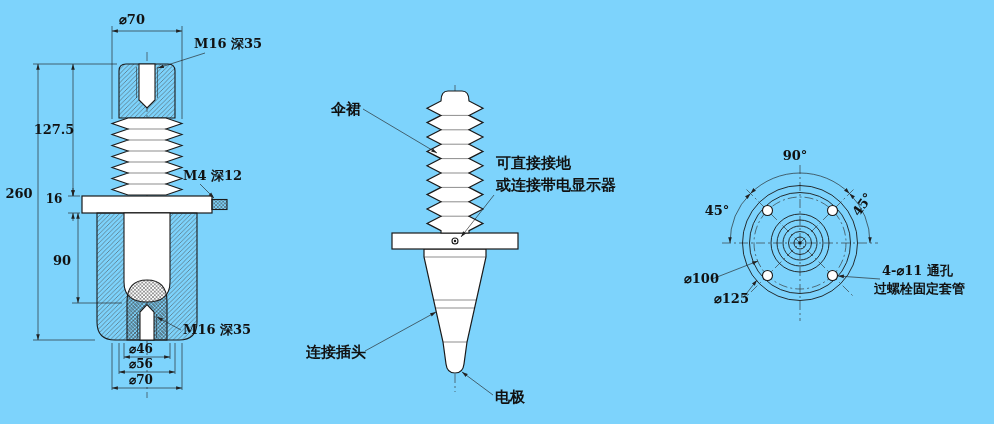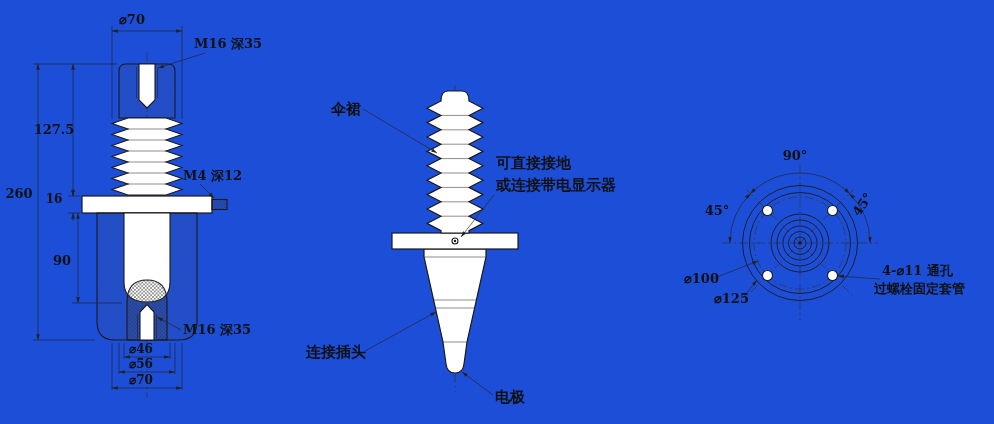--- a/index.html
+++ b/index.html
@@ -1,16 +1,16 @@
 <!DOCTYPE html>
 <html><head>
 <meta charset="utf-8">
 <style>
   html,body{margin:0;padding:0;background:#ffffff;}
-  .page{width:994px;height:424px;background:#1d4ed8;position:relative;overflow:hidden;
+  .page{width:994px;height:424px;background:#7dd3fc;position:relative;overflow:hidden;
         font-family:"DejaVu Serif","Liberation Serif",serif;}
   svg{display:block;}
   .outline{fill:#ffffff;stroke:#1a1a1a;stroke-width:1.2;}
   .outline-thin{fill:none;stroke:#1a1a1a;stroke-width:0.9;}
   .hatched{fill:url(#hatch);stroke:#1a1a1a;stroke-width:1.1;}
   .xhatched{fill:url(#xhatch);stroke:#1a1a1a;stroke-width:1.1;}
   .whitefill{fill:#ffffff;stroke:#1a1a1a;stroke-width:1.1;}
   .dimline{fill:none;stroke:#222222;stroke-width:0.65;}
   .centerline{fill:none;stroke:#333333;stroke-width:0.65;stroke-dasharray:9 3 2 3;}
   .thinline{fill:none;stroke:#1a1a1a;stroke-width:0.5;}

